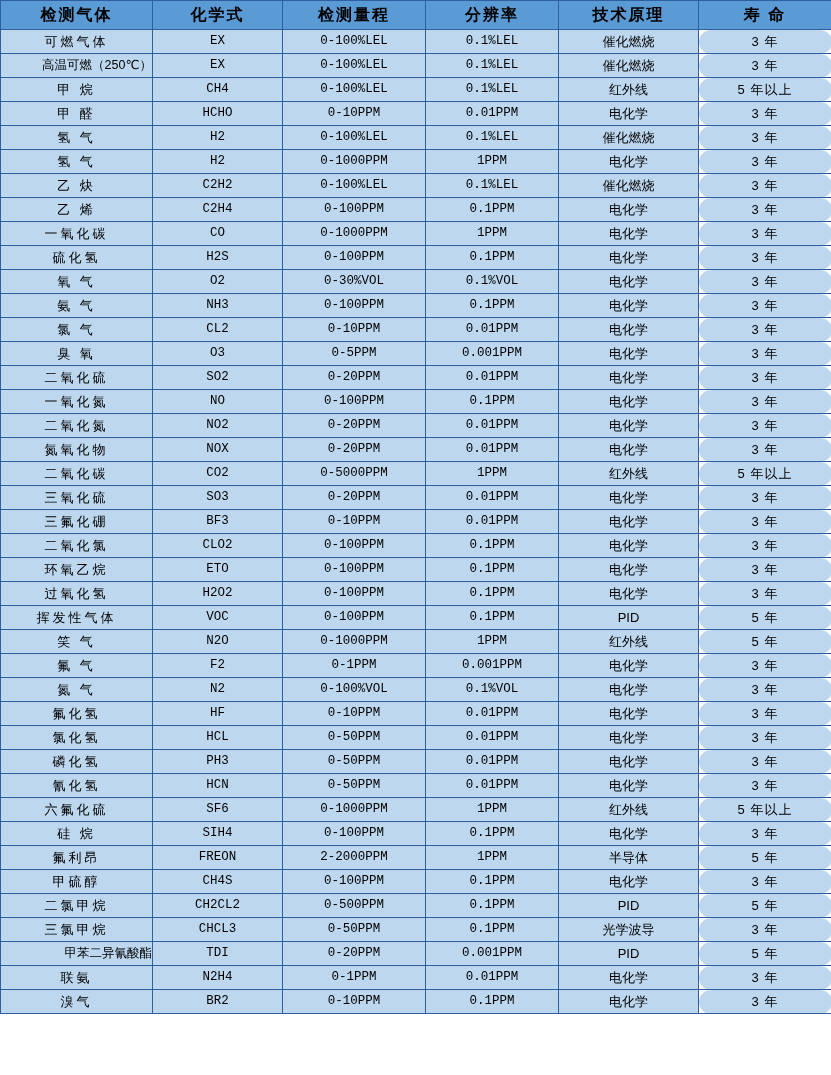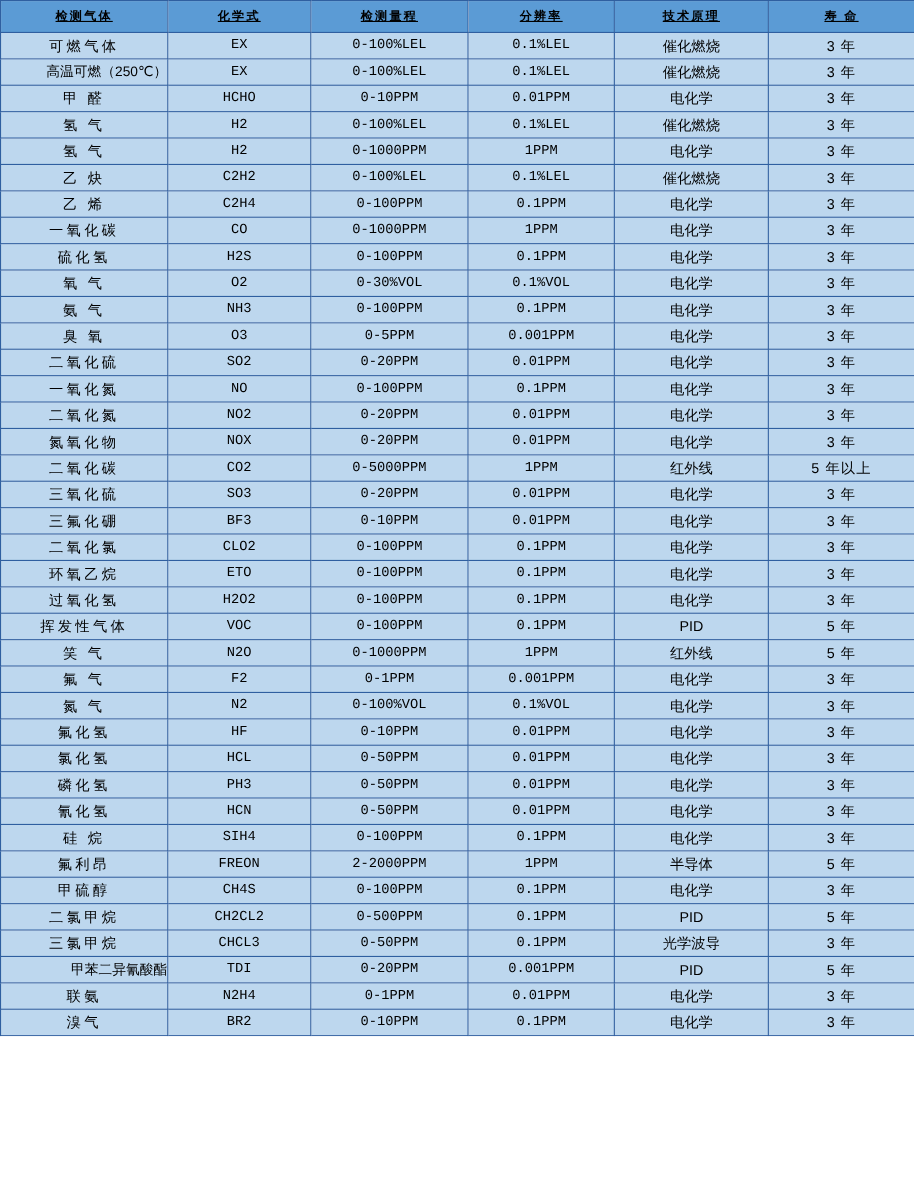--- a/index.html
+++ b/index.html
@@ -29,26 +29,25 @@
     vertical-align: middle;
     color: #000000;
     padding: 0;
     height: 23px;
     line-height: 23px;
     overflow: hidden;
     white-space: nowrap;
   }
   #gas-table thead th {
     background: #5b9bd5;
-    font-size: 11px;
+    font-size: 16px;
     font-weight: bold;
     letter-spacing: 2px;
     height: 28px;
     line-height: 28px;
-    text-decoration: underline;
   }
   #gas-table tbody td {
     background: #bdd7ee;
     font-size: 13px;
   }
   #gas-table tbody td.name {
     letter-spacing: 3px;
     margin-left: 21px;
   }
   #gas-table tbody td.name.tight {
@@ -56,20 +55,21 @@
     font-size: 12.5px;
     text-align: right;
   }
   #gas-table tbody td.mono {
     font-family: "Liberation Mono", "DejaVu Sans Mono", monospace;
     font-size: 12.5px;
     letter-spacing: 0px;
   }
   #gas-table tbody td.life {
     letter-spacing: 1px;
+    border-radius: 12px;
   }
 </style>
 </head>
 <body>
 
 <table id="gas-table">
   <colgroup>
     <col class="c0">
       <col class="c1">
       <col class="c2">
@@ -98,20 +98,28 @@
       </tr>
       <tr>
         <td class="name tight">高温可燃（250℃）</td>
         <td class="mono">EX</td>
         <td class="mono">0-100%LEL</td>
         <td class="mono">0.1%LEL</td>
         <td>催化燃烧</td>
         <td class="life">3 年</td>
       </tr>
       <tr>
+        <td class="name">甲 烷</td>
+        <td class="mono">CH4</td>
+        <td class="mono">0-100%LEL</td>
+        <td class="mono">0.1%LEL</td>
+        <td>红外线</td>
+        <td class="life">5 年以上</td>
+      </tr>
+      <tr>
         <td class="name">甲 醛</td>
         <td class="mono">HCHO</td>
         <td class="mono">0-10PPM</td>
         <td class="mono">0.01PPM</td>
         <td>电化学</td>
         <td class="life">3 年</td>
       </tr>
       <tr>
         <td class="name">氢 气</td>
         <td class="mono">H2</td>
@@ -170,20 +178,28 @@
       </tr>
       <tr>
         <td class="name">氨 气</td>
         <td class="mono">NH3</td>
         <td class="mono">0-100PPM</td>
         <td class="mono">0.1PPM</td>
         <td>电化学</td>
         <td class="life">3 年</td>
       </tr>
       <tr>
+        <td class="name">氯 气</td>
+        <td class="mono">CL2</td>
+        <td class="mono">0-10PPM</td>
+        <td class="mono">0.01PPM</td>
+        <td>电化学</td>
+        <td class="life">3 年</td>
+      </tr>
+      <tr>
         <td class="name">臭 氧</td>
         <td class="mono">O3</td>
         <td class="mono">0-5PPM</td>
         <td class="mono">0.001PPM</td>
         <td>电化学</td>
         <td class="life">3 年</td>
       </tr>
       <tr>
         <td class="name">二氧化硫</td>
         <td class="mono">SO2</td>
@@ -320,20 +336,28 @@
         <td>电化学</td>
         <td class="life">3 年</td>
       </tr>
       <tr>
         <td class="name">氰化氢</td>
         <td class="mono">HCN</td>
         <td class="mono">0-50PPM</td>
         <td class="mono">0.01PPM</td>
         <td>电化学</td>
         <td class="life">3 年</td>
+      </tr>
+      <tr>
+        <td class="name">六氟化硫</td>
+        <td class="mono">SF6</td>
+        <td class="mono">0-1000PPM</td>
+        <td class="mono">1PPM</td>
+        <td>红外线</td>
+        <td class="life">5 年以上</td>
       </tr>
       <tr>
         <td class="name">硅 烷</td>
         <td class="mono">SIH4</td>
         <td class="mono">0-100PPM</td>
         <td class="mono">0.1PPM</td>
         <td>电化学</td>
         <td class="life">3 年</td>
       </tr>
       <tr>

